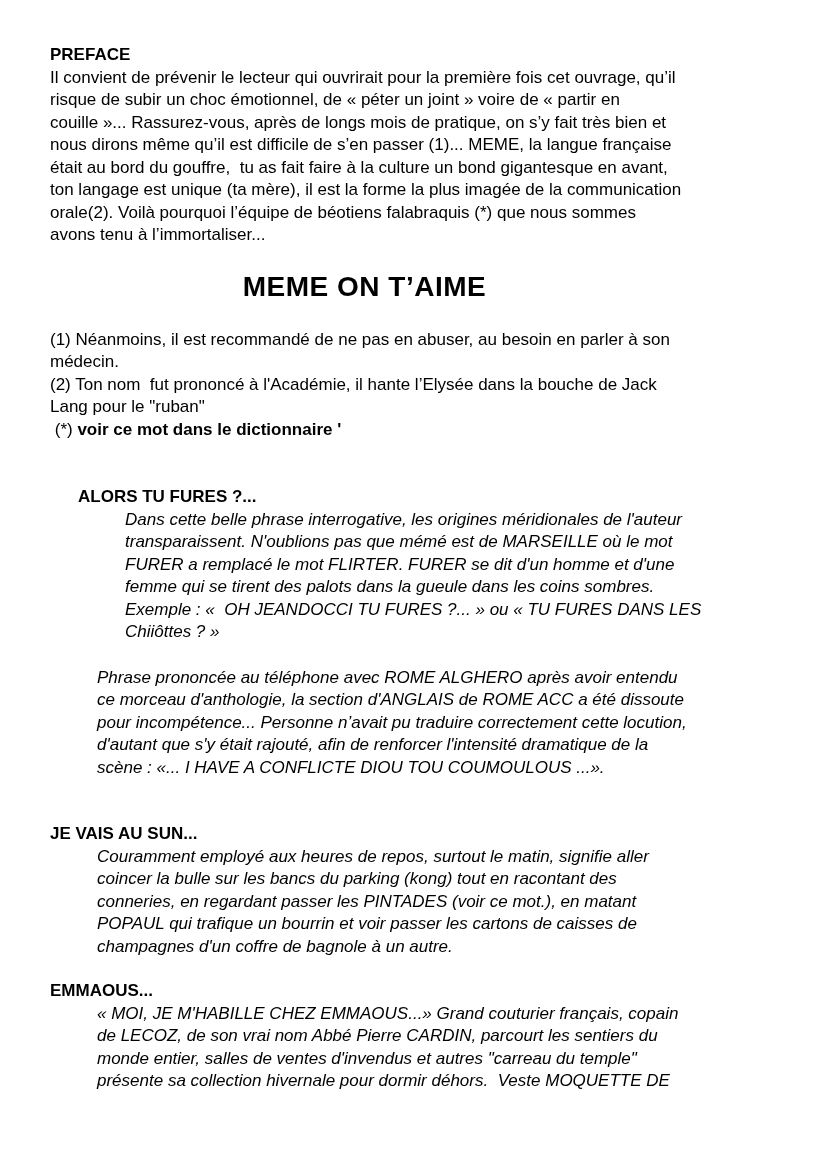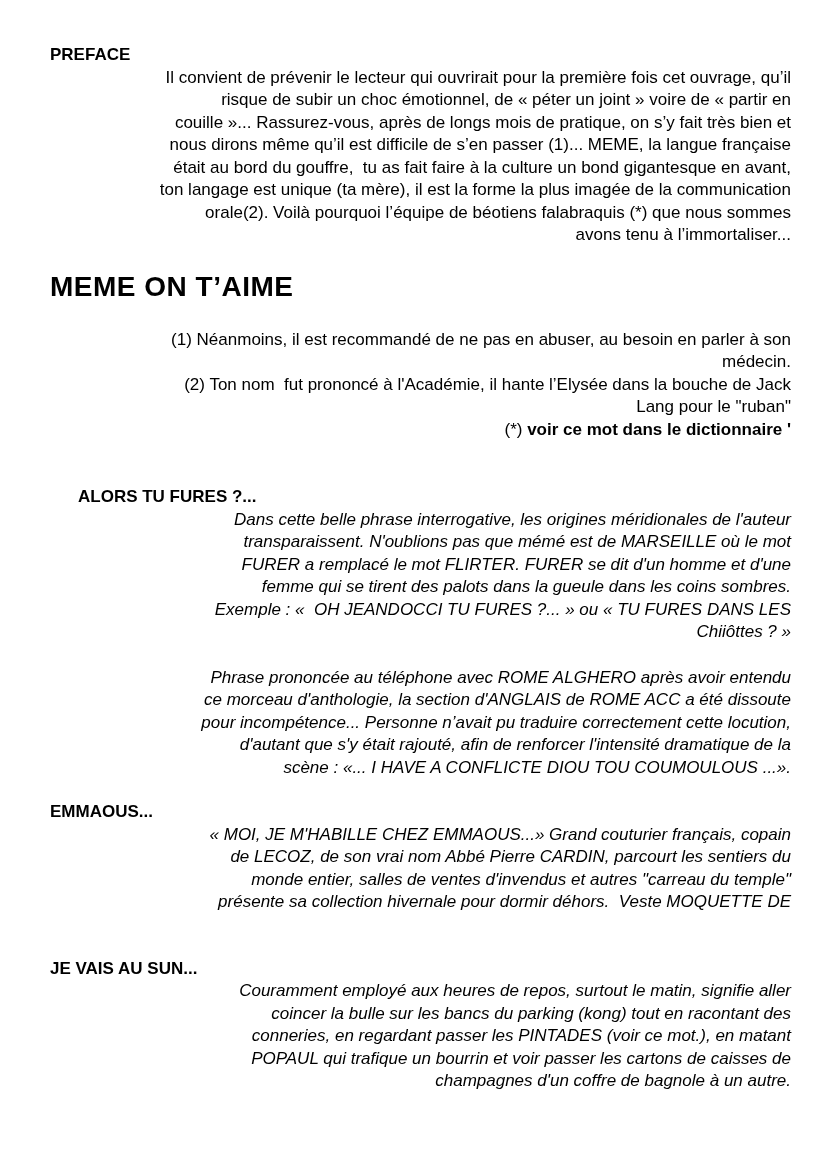--- a/index.html
+++ b/index.html
@@ -10,31 +10,31 @@
     height: 1102px;
     margin: 0 auto;
     background: #ffffff;
     color: #000000;
     font-family: "Liberation Sans", sans-serif;
     font-size: 17px;
     line-height: 22.5px;
     padding: 44px 35px 0 50px;
     overflow: hidden;
   }
-  .lines { white-space: pre-wrap; text-align: right; }
+  .lines { white-space: pre-wrap; }
   .term {
     font-size: 17px;
     font-weight: bold;
     line-height: 22.5px;
   }
   .doc-title {
     font-size: 28px;
     font-weight: bold;
     line-height: 30px;
-    text-align: left;
+    text-align: center;
     margin: 25px 112px 27px 0;
     letter-spacing: 0.5px;
   }
   .fn { }
   .fn-star b { font-weight: bold; }
   .entry { margin-top: 24px; }
   .entry .def { padding-left: 47px; font-style: italic; }
   #entry-0 { margin-top: 45px; margin-left: 28px; }
   #entry-1 { margin-top: 23px; }
   #entry-2 { margin-top: 44px; }
@@ -78,30 +78,30 @@
   </section>
 
   <section class="entry" id="entry-1">
     <p class="def lines">Phrase prononcée au téléphone avec ROME ALGHERO après avoir entendu
 ce morceau d'anthologie, la section d'ANGLAIS de ROME ACC a été dissoute
 pour incompétence... Personne n’avait pu traduire correctement cette locution,
 d'autant que s'y était rajouté, afin de renforcer l'intensité dramatique de la
 scène : «... I HAVE A CONFLICTE DIOU TOU COUMOULOUS ...».</p>
   </section>
 
-  <section class="entry" id="entry-3">
-    <h2 class="term">EMMAOUS...</h2>
-    <p class="def lines">« MOI, JE M'HABILLE CHEZ EMMAOUS...» Grand couturier français, copain
-de LECOZ, de son vrai nom Abbé Pierre CARDIN, parcourt les sentiers du
-monde entier, salles de ventes d'invendus et autres "carreau du temple"
-présente sa collection hivernale pour dormir déhors.  Veste MOQUETTE DE</p>
-  </section>
-
   <section class="entry" id="entry-2">
     <h2 class="term">JE VAIS AU SUN...</h2>
     <p class="def lines">Couramment employé aux heures de repos, surtout le matin, signifie aller
 coincer la bulle sur les bancs du parking (kong) tout en racontant des
 conneries, en regardant passer les PINTADES (voir ce mot.), en matant
 POPAUL qui trafique un bourrin et voir passer les cartons de caisses de
 champagnes d'un coffre de bagnole à un autre.</p>
   </section>
 
+  <section class="entry" id="entry-3">
+    <h2 class="term">EMMAOUS...</h2>
+    <p class="def lines">« MOI, JE M'HABILLE CHEZ EMMAOUS...» Grand couturier français, copain
+de LECOZ, de son vrai nom Abbé Pierre CARDIN, parcourt les sentiers du
+monde entier, salles de ventes d'invendus et autres "carreau du temple"
+présente sa collection hivernale pour dormir déhors.  Veste MOQUETTE DE</p>
+  </section>
+
 </div>
 
 </body></html>

